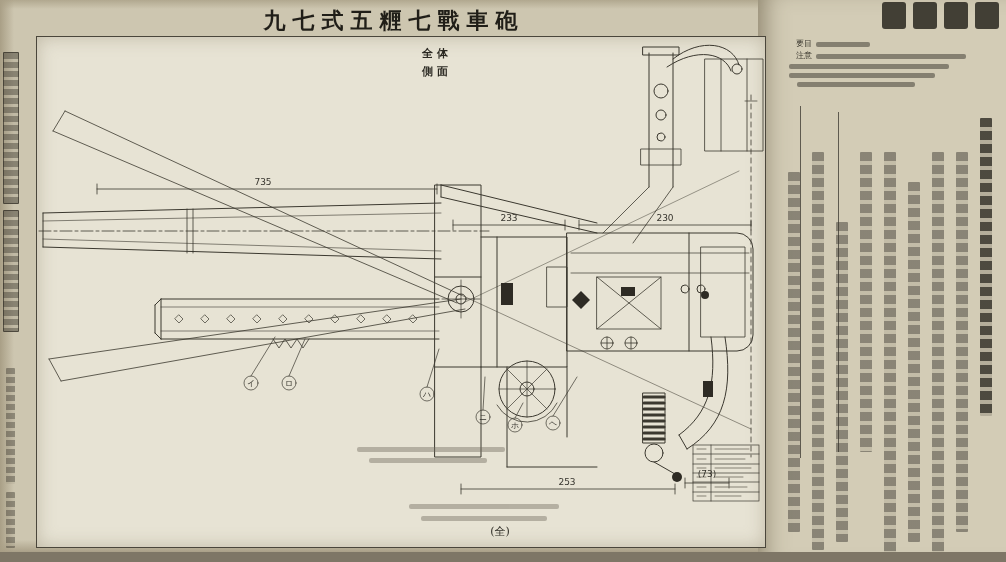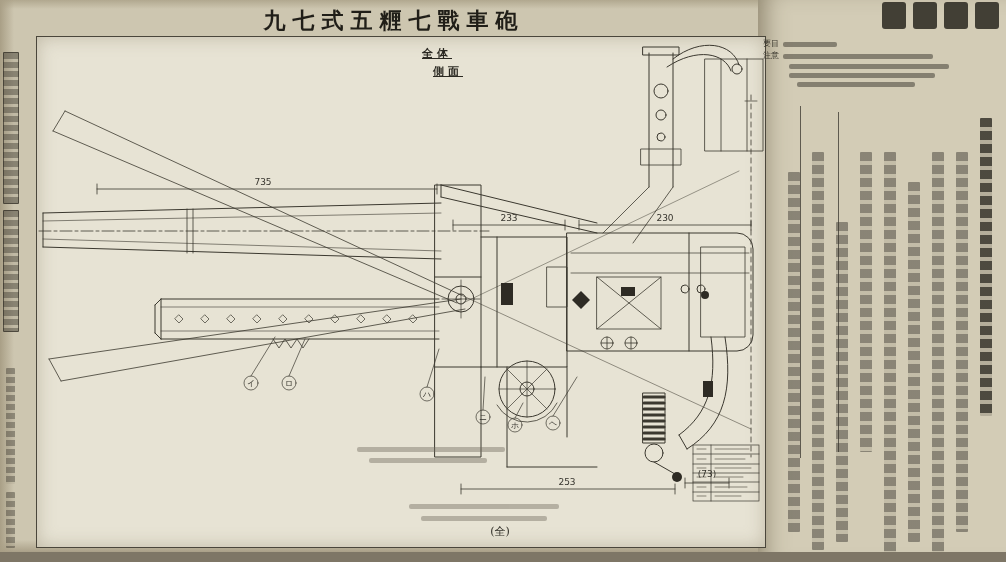--- a/index.html
+++ b/index.html
@@ -25,32 +25,32 @@
   }
   .panel{
     position:absolute;left:36px;top:36px;width:728px;height:510px;
     border:1px solid #4a463b;background:#e7e3d4;
     box-shadow:0 0 18px rgba(120,108,80,.35) inset;
   }
   .panel svg{position:absolute;left:0;top:0;}
   .view-label{
     position:absolute;width:120px;text-align:center;
     font-family:"DejaVu Serif","Liberation Serif",serif;
-    font-size:11px;font-weight:bold;letter-spacing:4px;color:#2a2821;text-decoration:underline;
-  }
-  .vl1{left:377px;top:46px;} .vl2{left:388px;top:64px;}
+    font-size:11px;font-weight:bold;letter-spacing:4px;color:#2a2821;
+  }
+  .vl1{left:377px;top:46px;} .vl2{left:377px;top:64px;}
   .page-marker{
     position:absolute;left:440px;top:524px;width:120px;text-align:center;
     font-family:"DejaVu Serif","Liberation Serif",serif;font-size:11px;color:#2e2c25;
   }
   
   .notes{position:absolute;left:763px;top:40px;width:236px;}
   .note-row{display:flex;align-items:center;gap:4px;margin:0 0 4px 0;}
   .note-row.indent{padding-left:26px;} .note-row.indent2{padding-left:34px;}
-  .note-token{font-size:8px;line-height:8px;color:#3a372e;white-space:nowrap;}
+  .note-token{font-size:8px;line-height:8px;color:#3a372e;white-space:nowrap;margin-left:33px;}
   .bar{display:inline-block;height:5px;border-radius:2px;
        background:rgba(56,52,43,.5);filter:blur(.3px);}
   
   .columns{position:absolute;left:762px;top:112px;width:240px;height:436px;
            display:flex;flex-direction:row-reverse;justify-content:flex-start;
            gap:12px;padding:0 10px;box-sizing:border-box;}
   .col{width:12px;border-radius:1px;filter:blur(.45px);
        background:repeating-linear-gradient(180deg,rgba(58,55,48,.48) 0 9px,rgba(58,55,48,.10) 9px 13px);}
   .col.bold{background:repeating-linear-gradient(180deg,rgba(40,37,30,.78) 0 9px,rgba(40,37,30,.18) 9px 13px);}
   

